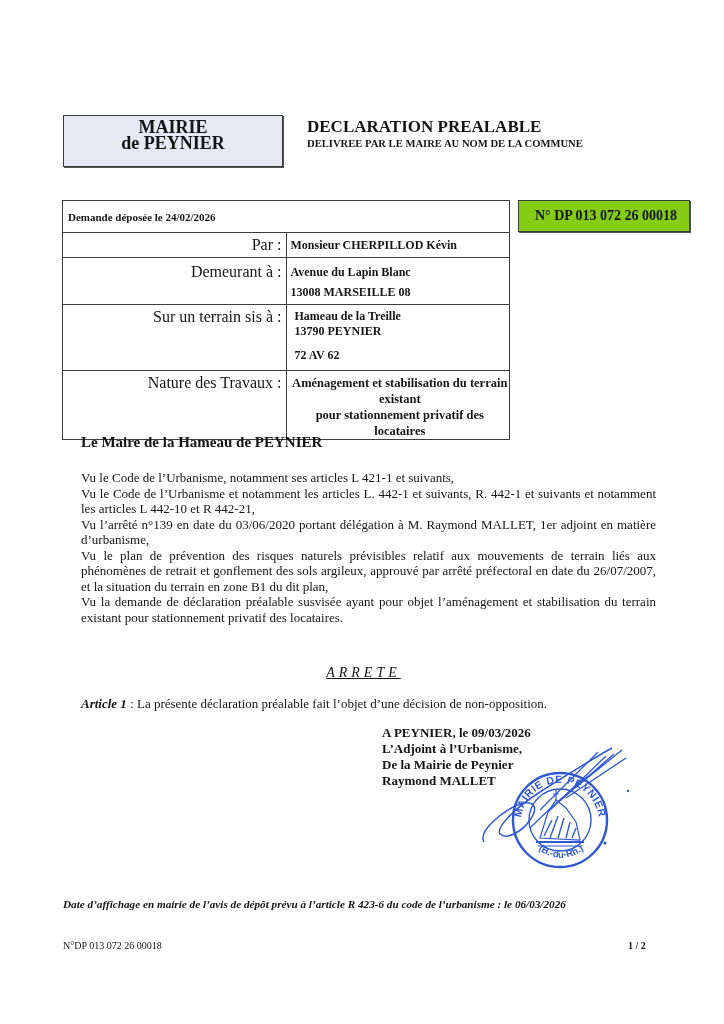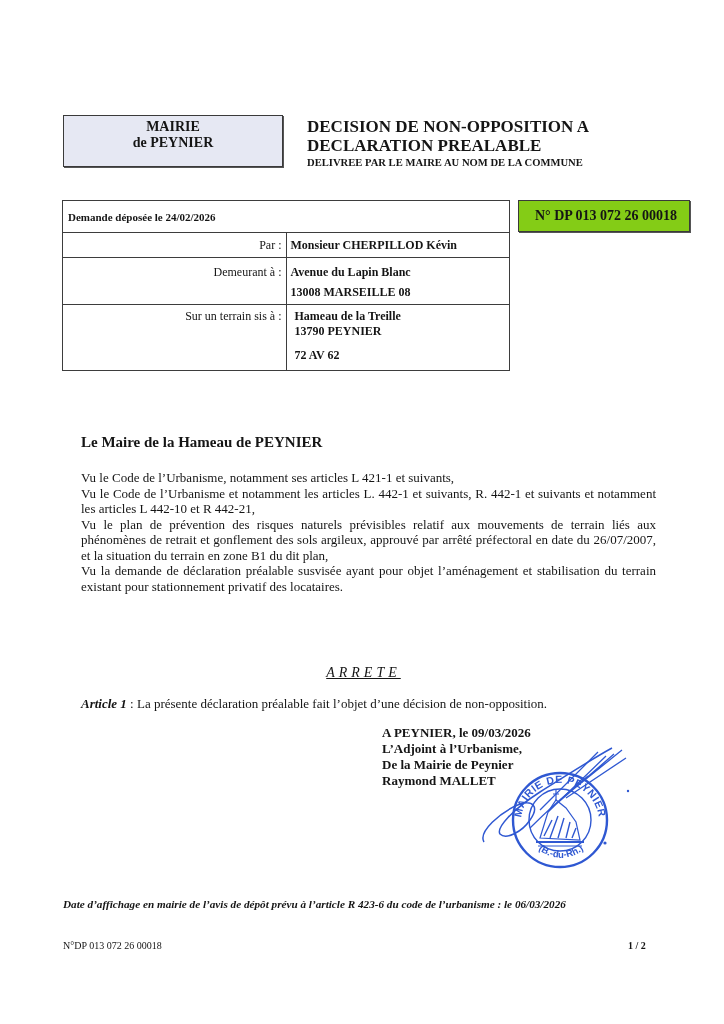--- a/index.html
+++ b/index.html
@@ -8,36 +8,36 @@
     background: #ffffff; color: #151515;
     font-family: "Liberation Serif", "DejaVu Serif", serif;
   }
   .abs { position: absolute; }
 
   
   .mairie-box {
     left: 63px; top: 115px; width: 220px; height: 52px;
     background: #e6e8f3; border: 1px solid #3a3a3a;
     box-shadow: 1px 1px 0 #555;
-    text-align: center; font-weight: bold; font-size: 14px; line-height: 16px;
+    text-align: center; font-weight: bold; font-size: 18px; line-height: 16px;
     padding-top: 3px; box-sizing: border-box;
   }
   .mairie-box div { display: block; }
   .title-block { left: 307px; top: 117px; width: 330px; font-weight: bold; }
   .title-line { font-size: 17px; line-height: 19px; white-space: nowrap; }
   .subtitle { font-size: 10.6px; line-height: 14px; white-space: nowrap; margin-top: 1px; }
 
   
   .req-table {
     left: 62px; top: 200px; width: 448px; border-collapse: collapse;
     font-size: 12px; table-layout: fixed;
   }
   .req-table td { border: 1px solid #3d3d3d; padding: 0; vertical-align: top; }
   .req-table .head-cell { height: 31px; font-weight: bold; font-size: 11px; padding-left: 5px; vertical-align: middle; }
-  .req-table .lbl { width: 146px; text-align: right; padding-right: 4px; box-sizing: border-box; font-size: 12px; }
+  .req-table .lbl { width: 146px; text-align: right; padding-right: 4px; box-sizing: border-box; font-size: 16px; }
   .req-table .val { padding-left: 4px; font-weight: bold; font-size: 12px; }
   .row-par td { height: 24px; vertical-align: middle; }
   .row-dem td { height: 42px; }
   .row-dem .lbl, .row-dem .val { padding-top: 4px; }
   .row-dem .val div { line-height: 20px; }
   .row-dem .lbl { line-height: 20px; }
   .row-sur td { height: 61px; }
   .row-sur .lbl { padding-top: 4px; line-height: 15px; }
   .row-sur .val { padding-top: 4px; line-height: 15px; padding-left: 8px; }
   .row-sur .parcel { margin-top: 9px; }
@@ -75,21 +75,20 @@
 </style>
 </head>
 <body>
 
 <div class="abs mairie-box">
   <div>MAIRIE</div>
   <div>de PEYNIER</div>
 </div>
 
 <div class="abs title-block">
-  <div class="title-line">DECISION DE NON-OPPOSITION A</div>
   <div class="title-line">DECLARATION PREALABLE</div>
   <div class="subtitle">DELIVREE PAR LE MAIRE AU NOM DE LA COMMUNE</div>
 </div>
 
 <table class="abs req-table">
   <tbody>
       <tr>
     <td class="head-cell" colspan="2">Demande déposée le 24/02/2026</td>
   </tr>
   <tr class="row-par">
@@ -104,30 +103,38 @@
     </td>
   </tr>
   <tr class="row-sur">
     <td class="lbl">Sur un terrain sis à :</td>
     <td class="val">
       <div>Hameau de la Treille</div>
       <div>13790 PEYNIER</div>
       <div class="parcel">72 AV 62</div>
     </td>
   </tr>
+  <tr class="row-nat">
+    <td class="lbl">Nature des Travaux :</td>
+    <td class="val">
+      <div>Aménagement et stabilisation du terrain existant</div>
+      <div>pour stationnement privatif des locataires</div>
+    </td>
+  </tr>
 </tbody>
   </table>
 
 <div class="abs dp-box">N° DP 013 072 26 00018</div>
 
 <div class="abs mayor-heading">Le Maire de la Hameau de PEYNIER</div>
 
 <div class="abs considerations">
   <p>Vu le Code de l’Urbanisme, notamment ses articles L 421-1 et suivants,</p>
   <p>Vu le Code de l’Urbanisme et notamment les articles L. 442-1 et suivants, R. 442-1 et suivants et notamment les articles L 442-10 et R 442-21,</p>
+  <p>Vu l’arrêté n°139 en date du 03/06/2020 portant délégation à M. Raymond MALLET, 1er adjoint en matière d’urbanisme,</p>
   <p>Vu le plan de prévention des risques naturels prévisibles relatif aux mouvements de terrain liés aux phénomènes de retrait et gonflement des sols argileux, approuvé par arrêté préfectoral en date du 26/07/2007, et la situation du terrain en zone B1 du dit plan,</p>
   <p>Vu la demande de déclaration préalable susvisée ayant pour objet l’aménagement et stabilisation du terrain existant pour stationnement privatif des locataires.</p>
 </div>
 
 <div class="abs arrete">ARRETE</div>
 
 <div class="abs article">
   <span class="art-label">Article 1</span><span> : La présente déclaration préalable fait l’objet d’une décision de non-opposition.</span>
 </div>
 

